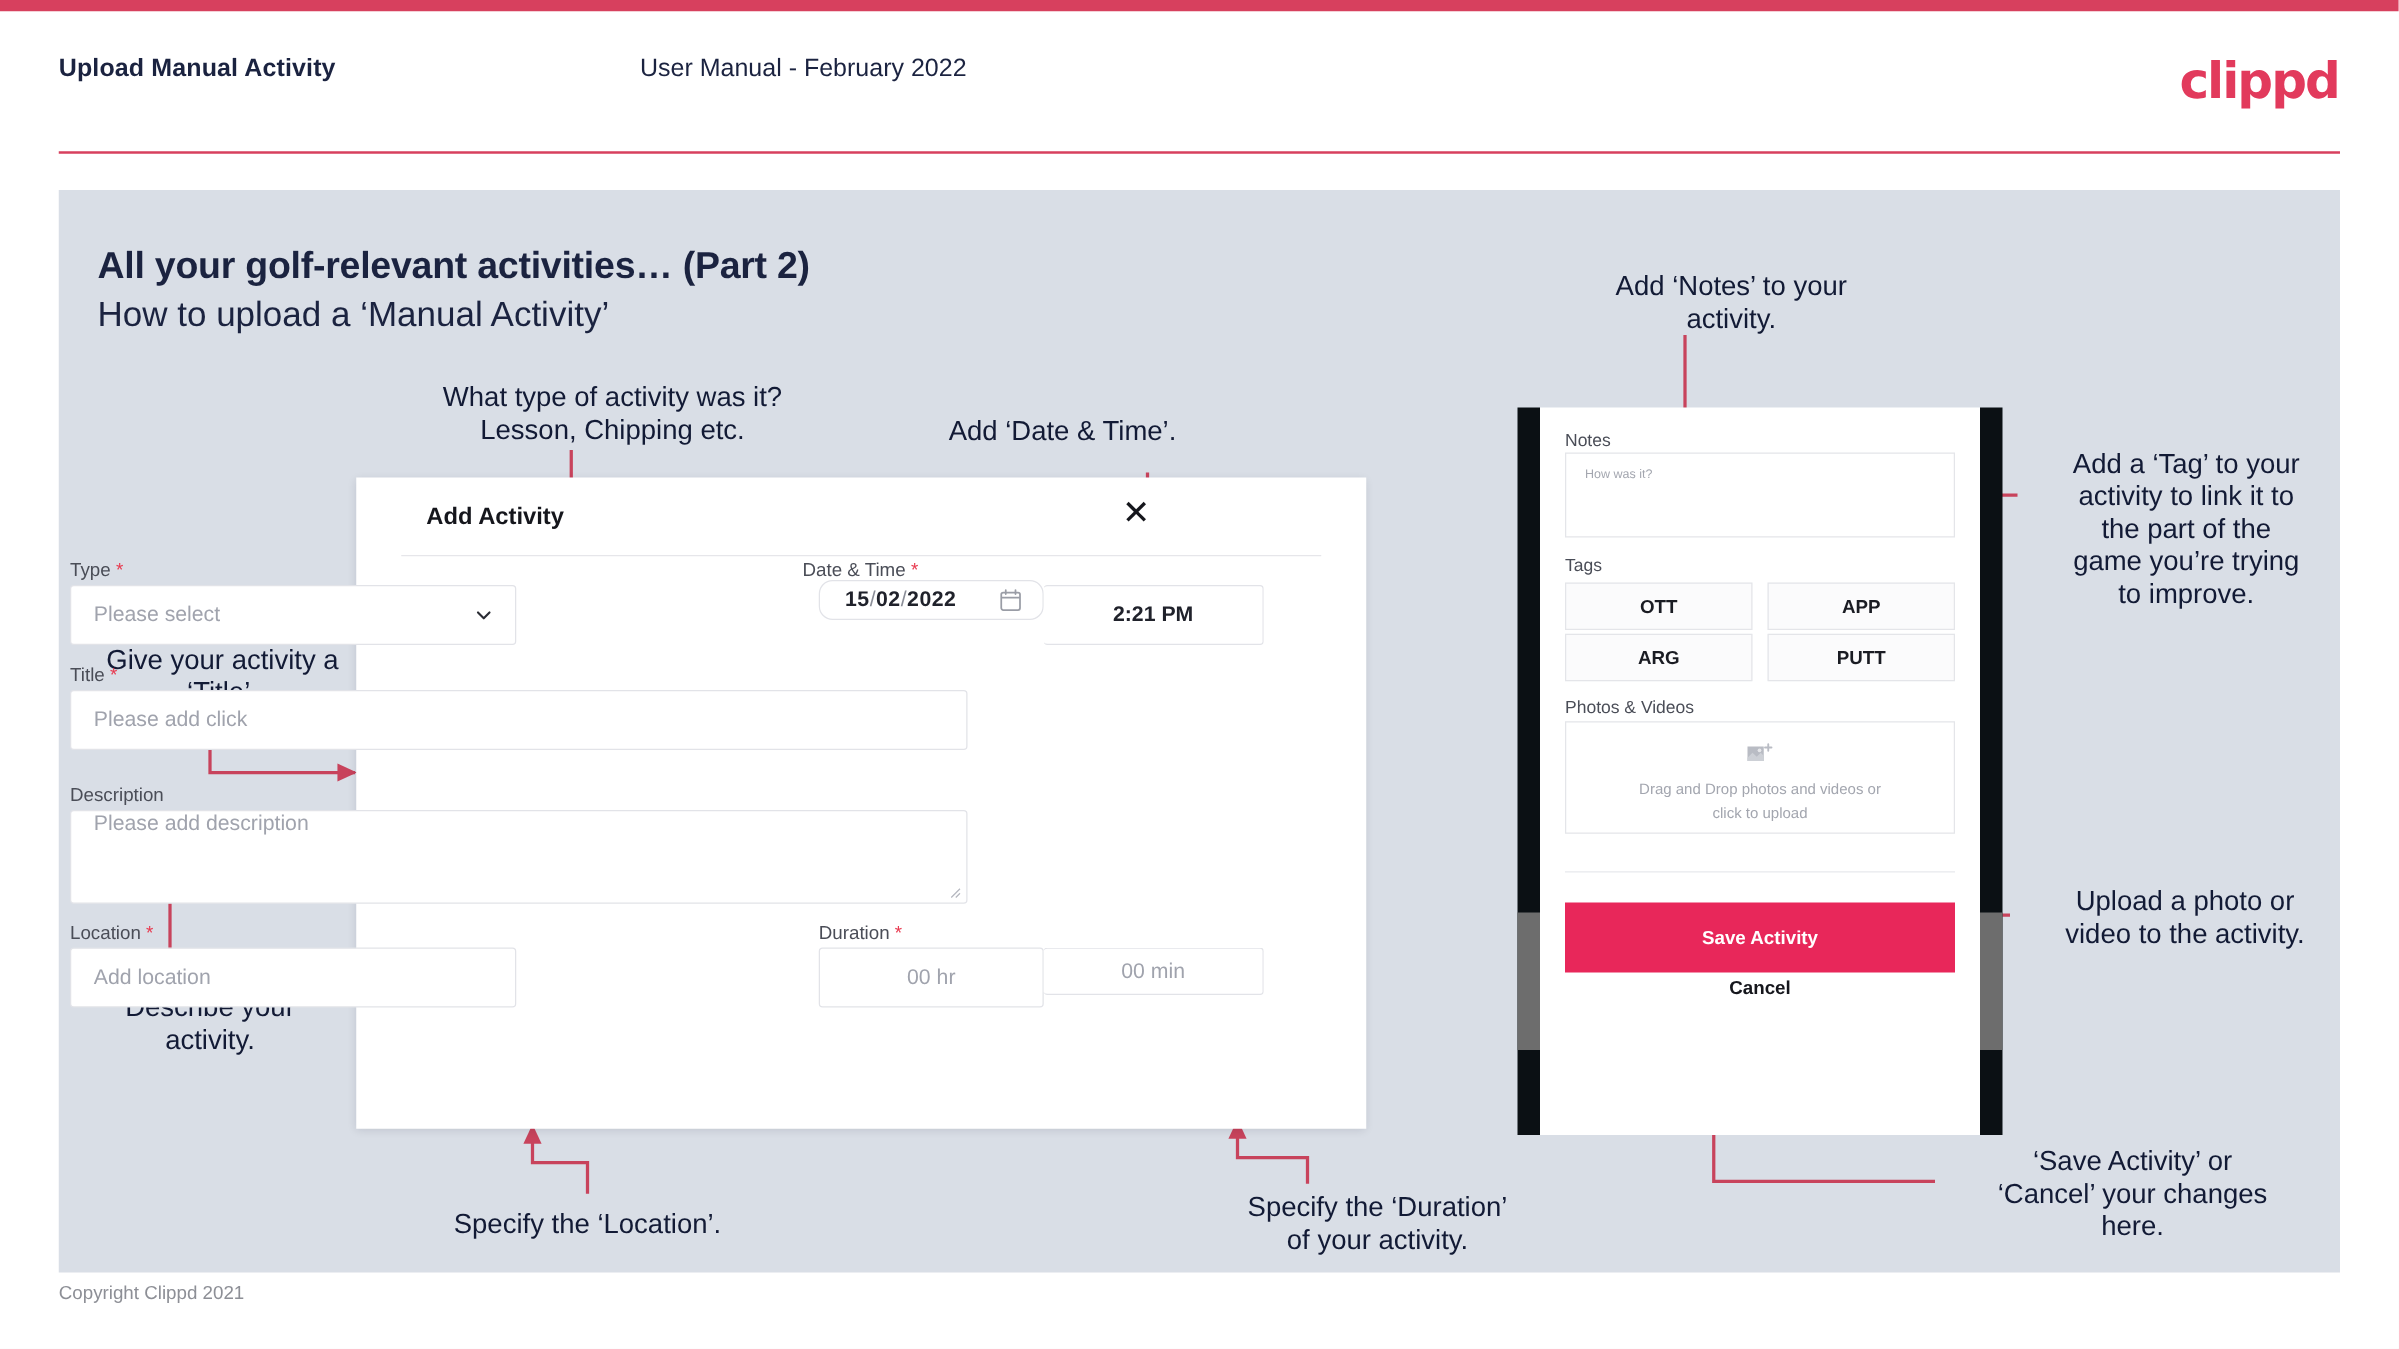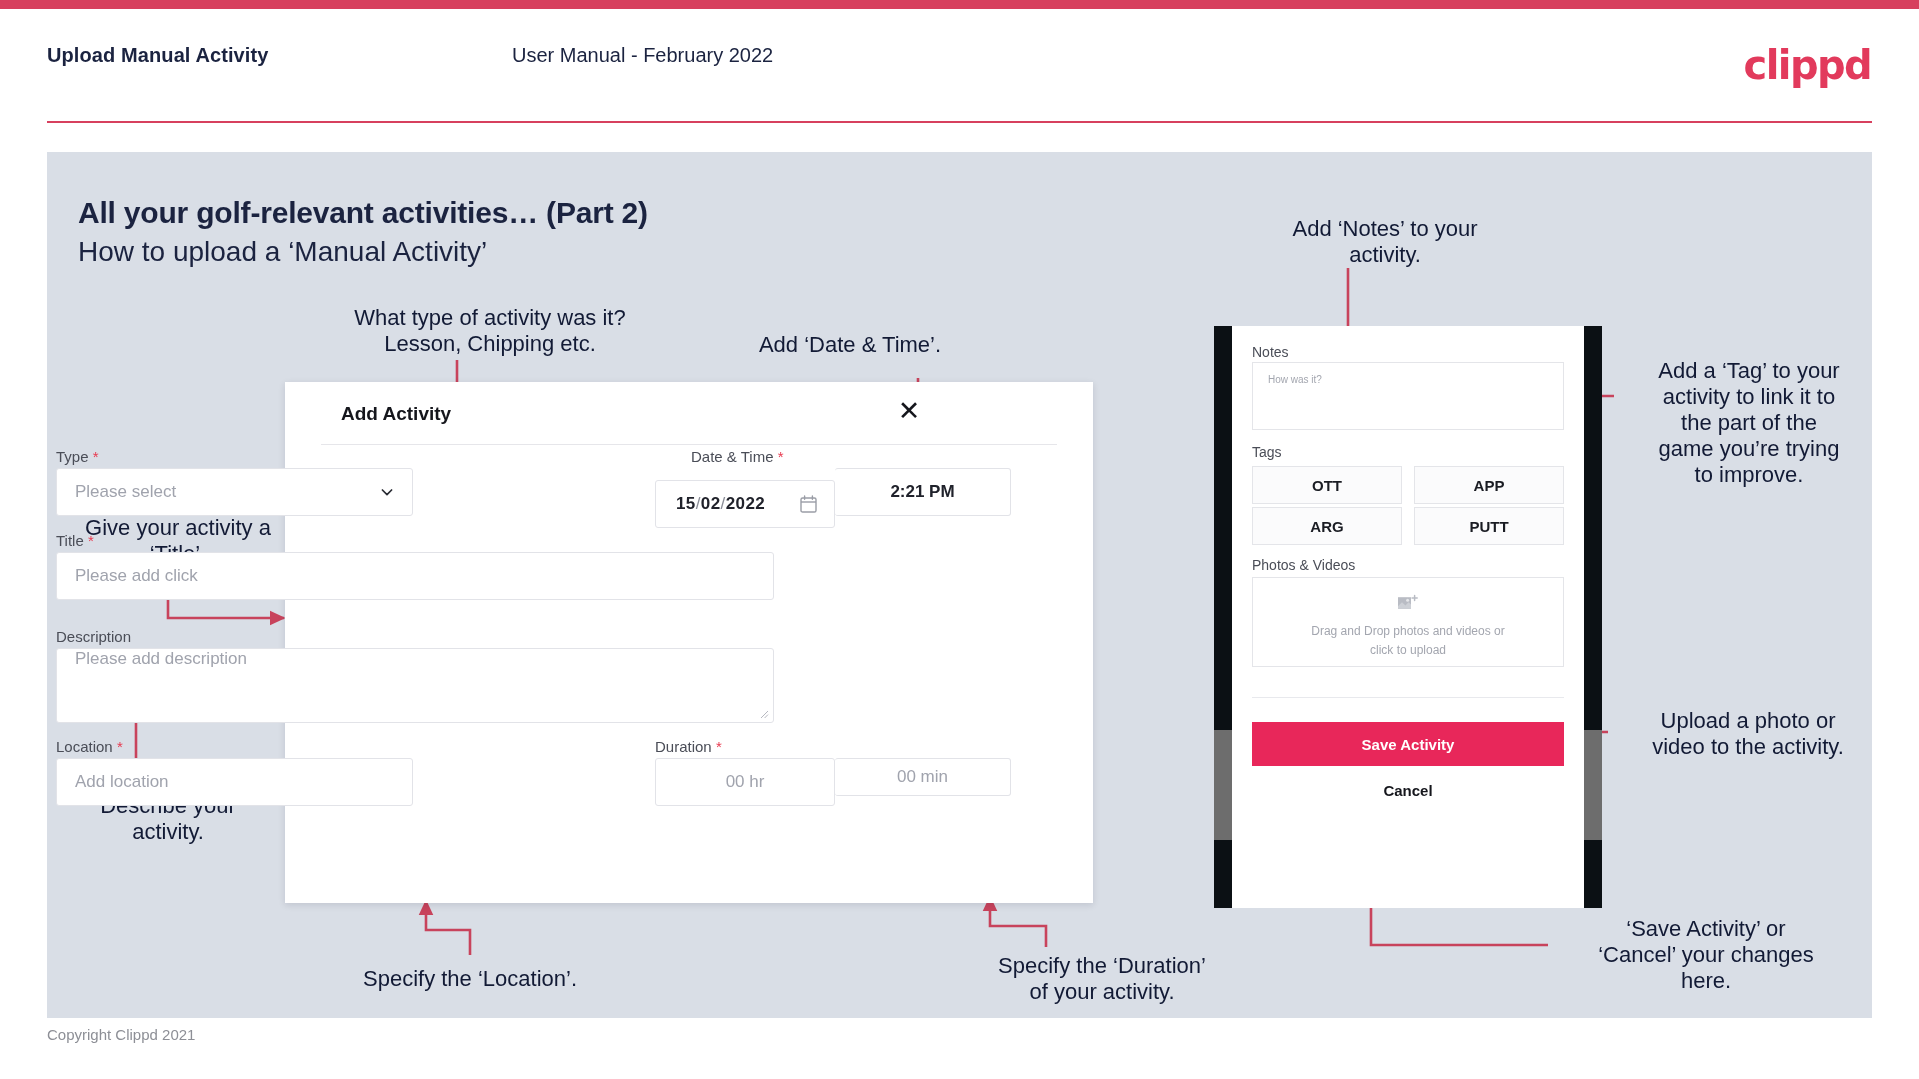--- a/index.html
+++ b/index.html
@@ -116,22 +116,22 @@
     position: absolute; right: 18px; top: 50%;
     transform: translateY(-50%);
     width: 14px; height: 14px;
   }
 
   
   .f-type-label { left: 56px; top: 448px; }
   .f-type { left: 56px; top: 468px; width: 357px; height: 48px; }
 
   
-  .f-dt-label  { left: 691px; top: 448px; }
-  .f-date { left: 655px; top: 480px; width: 180px; height: 48px; }
+  .f-dt-label  { left: 642px; top: 448px; }
+  .f-date { left: 655px; top: 464px; width: 180px; height: 32px; border-radius: 11px; }
   .f-date .dtxt {
     padding-left: 20px; font-size: 17px; font-weight: 700; color: #20222b;
     letter-spacing: .4px;
   }
   .f-date .sl { color: #8a8d97; font-weight: 400; }
   .cal-ico { position: absolute; right: 17px; top: 50%; transform: translateY(-50%); }
   .f-time { left: 835px; top: 468px; width: 176px; height: 48px;
             justify-content: center; border-left: none; }
   .f-time .ttxt { font-size: 17px; font-weight: 700; color: #20222b; }
 
@@ -212,21 +212,21 @@
   .pv-text {
     position: absolute; left: 20px; top: 296px; width: 312px;
     text-align: center; font-size: 12px; color: #a3a6af; line-height: 1.55;
   }
   .pv-divider {
     position: absolute; left: 20px; top: 371px;
     width: 312px; height: 1px; background: #e8e9ed;
   }
   .save-btn {
     position: absolute; left: 20px; top: 396px;
-    width: 312px; height: 44px;
+    width: 312px; height: 56px;
     background: #e8275a; color: #fff;
     display: flex; align-items: center; justify-content: center;
     font-size: 15px; font-weight: 700; cursor: pointer;
   }
   .cancel-btn {
     position: absolute; left: 20px; top: 456px;
     width: 312px; text-align: center;
     font-size: 15px; font-weight: 700; color: #15161c; cursor: pointer;
   }
 </style>

